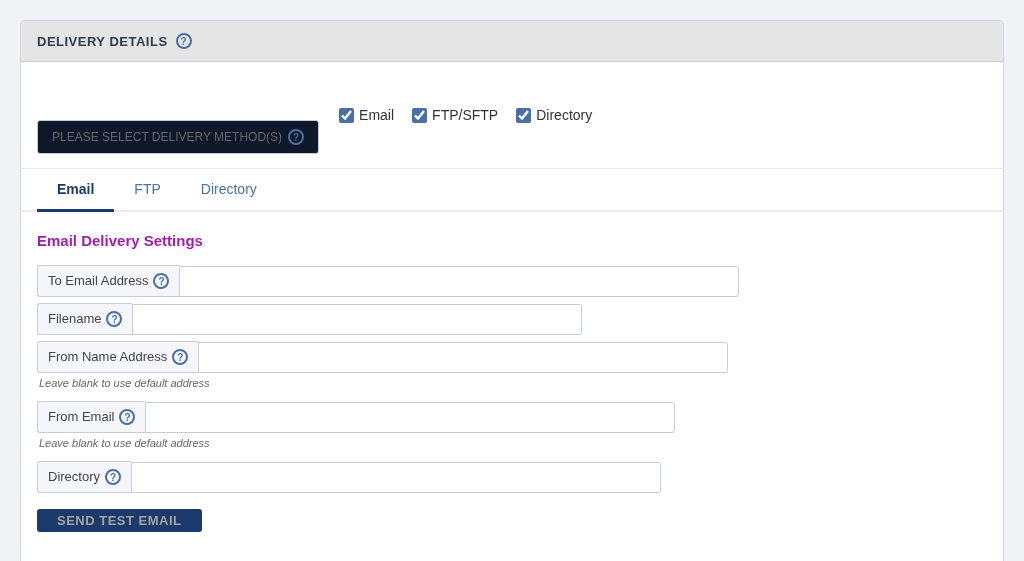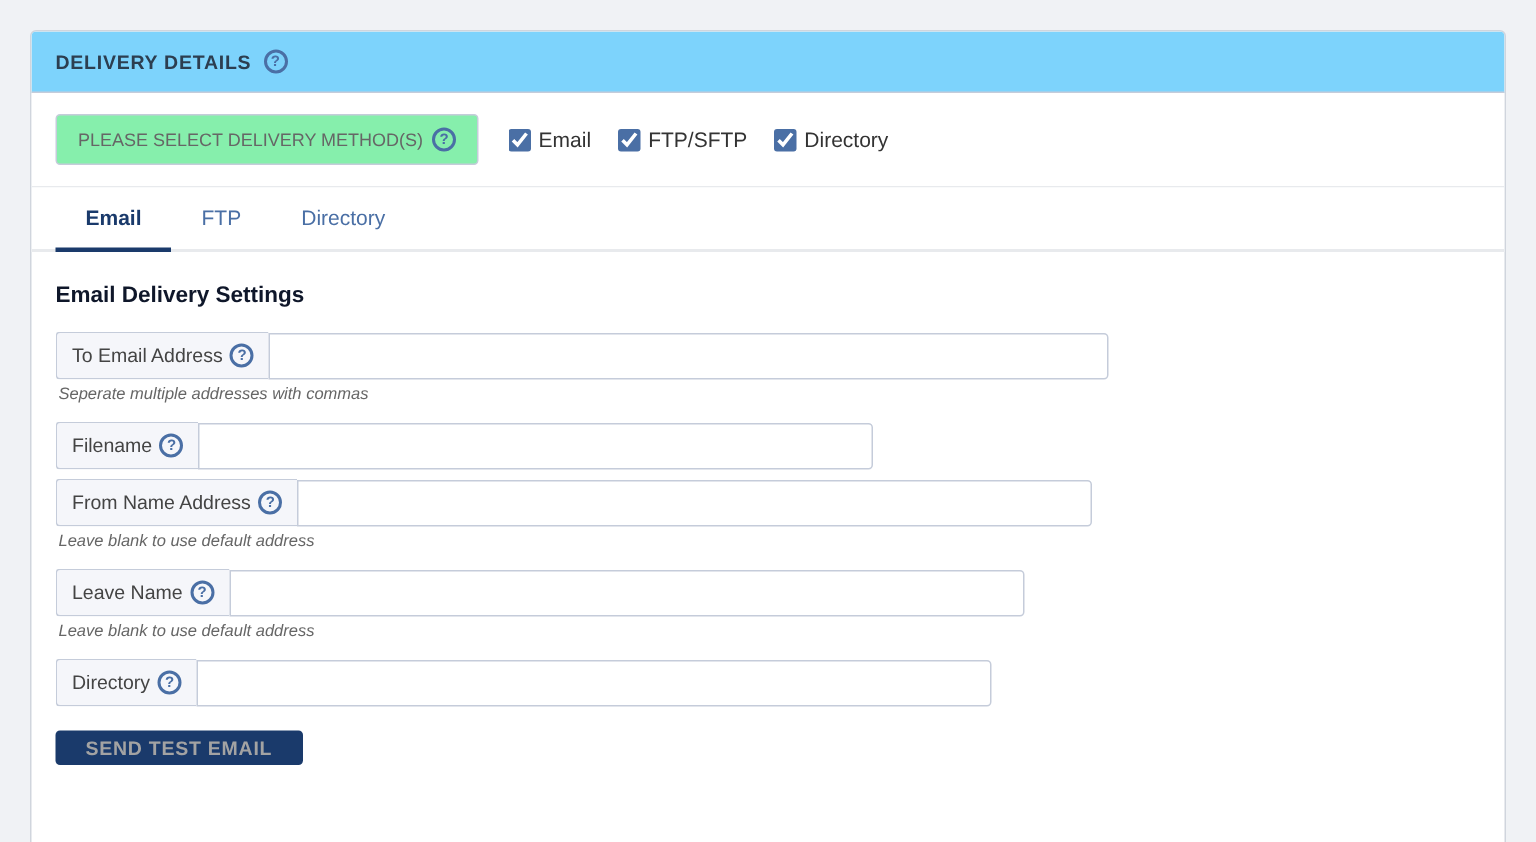--- a/index.html
+++ b/index.html
@@ -21,21 +21,21 @@
     .container {
       width: 1024px;
       min-height: 561px;
       background: #ffffff;
       border: 1px solid #d0d5dd;
       border-radius: 4px;
       overflow: hidden;
     }
 
     .section-header {
-      background: #7dd3fc;
+      background: #e5e5e5;
       padding: 12px 16px;
       display: flex;
       align-items: center;
       gap: 8px;
       border-bottom: 1px solid #c5ccda;
     }
 
     .section-title {
       font-size: 13px;
       font-weight: 700;
@@ -63,29 +63,30 @@
       padding: 14px 16px;
       display: flex;
       align-items: center;
       gap: 20px;
       background: #ffffff;
       border-bottom: 1px solid #e8eaed;
     }
 
     .delivery-method-btn {
       border: 1px solid #c5ccda;
-      background: #86efac;
+      background: #0f172a;
       padding: 8px 14px;
       font-size: 12px;
       color: #666;
       display: flex;
       align-items: center;
       gap: 6px;
       cursor: pointer;
       border-radius: 3px;
+      margin-top: 44px;
     }
 
     .checkboxes-group {
       display: flex;
       align-items: center;
       gap: 18px;
     }
 
     .checkbox-item {
       display: flex;
@@ -126,21 +127,21 @@
       font-weight: 600;
     }
 
     .content-area {
       padding: 20px 16px;
     }
 
     .section-subtitle {
       font-size: 15px;
       font-weight: 700;
-      color: #0f172a;
+      color: #a21caf;
       margin-bottom: 16px;
     }
 
     .form-group {
       margin-bottom: 6px;
     }
 
     .form-row {
       display: flex;
       align-items: center;
@@ -253,21 +254,20 @@
 
     
     <div class="form-group">
       <div class="form-row">
         <label class="form-label">
           <span>To Email Address</span>
           <span class="help-icon">?</span>
         </label>
         <input type="text" class="form-input to-email-input" style="">
       </div>
-      <div class="form-hint">Seperate multiple addresses with commas</div>
     </div>
 
     
     <div class="form-group">
       <div class="form-row">
         <label class="form-label">
           <span>Filename</span>
           <span class="help-icon">?</span>
         </label>
         <input type="text" class="form-input subject-input" style="">
@@ -283,21 +283,21 @@
         </label>
         <input type="text" class="form-input" style="">
       </div>
       <div class="form-hint">Leave blank to use default address</div>
     </div>
 
     
     <div class="form-group">
       <div class="form-row">
         <label class="form-label">
-          <span>Leave Name</span>
+          <span>From Email</span>
           <span class="help-icon">?</span>
         </label>
         <input type="text" class="form-input" style="">
       </div>
       <div class="form-hint">Leave blank to use default address</div>
     </div>
 
     
     <div class="form-group">
       <div class="form-row">

